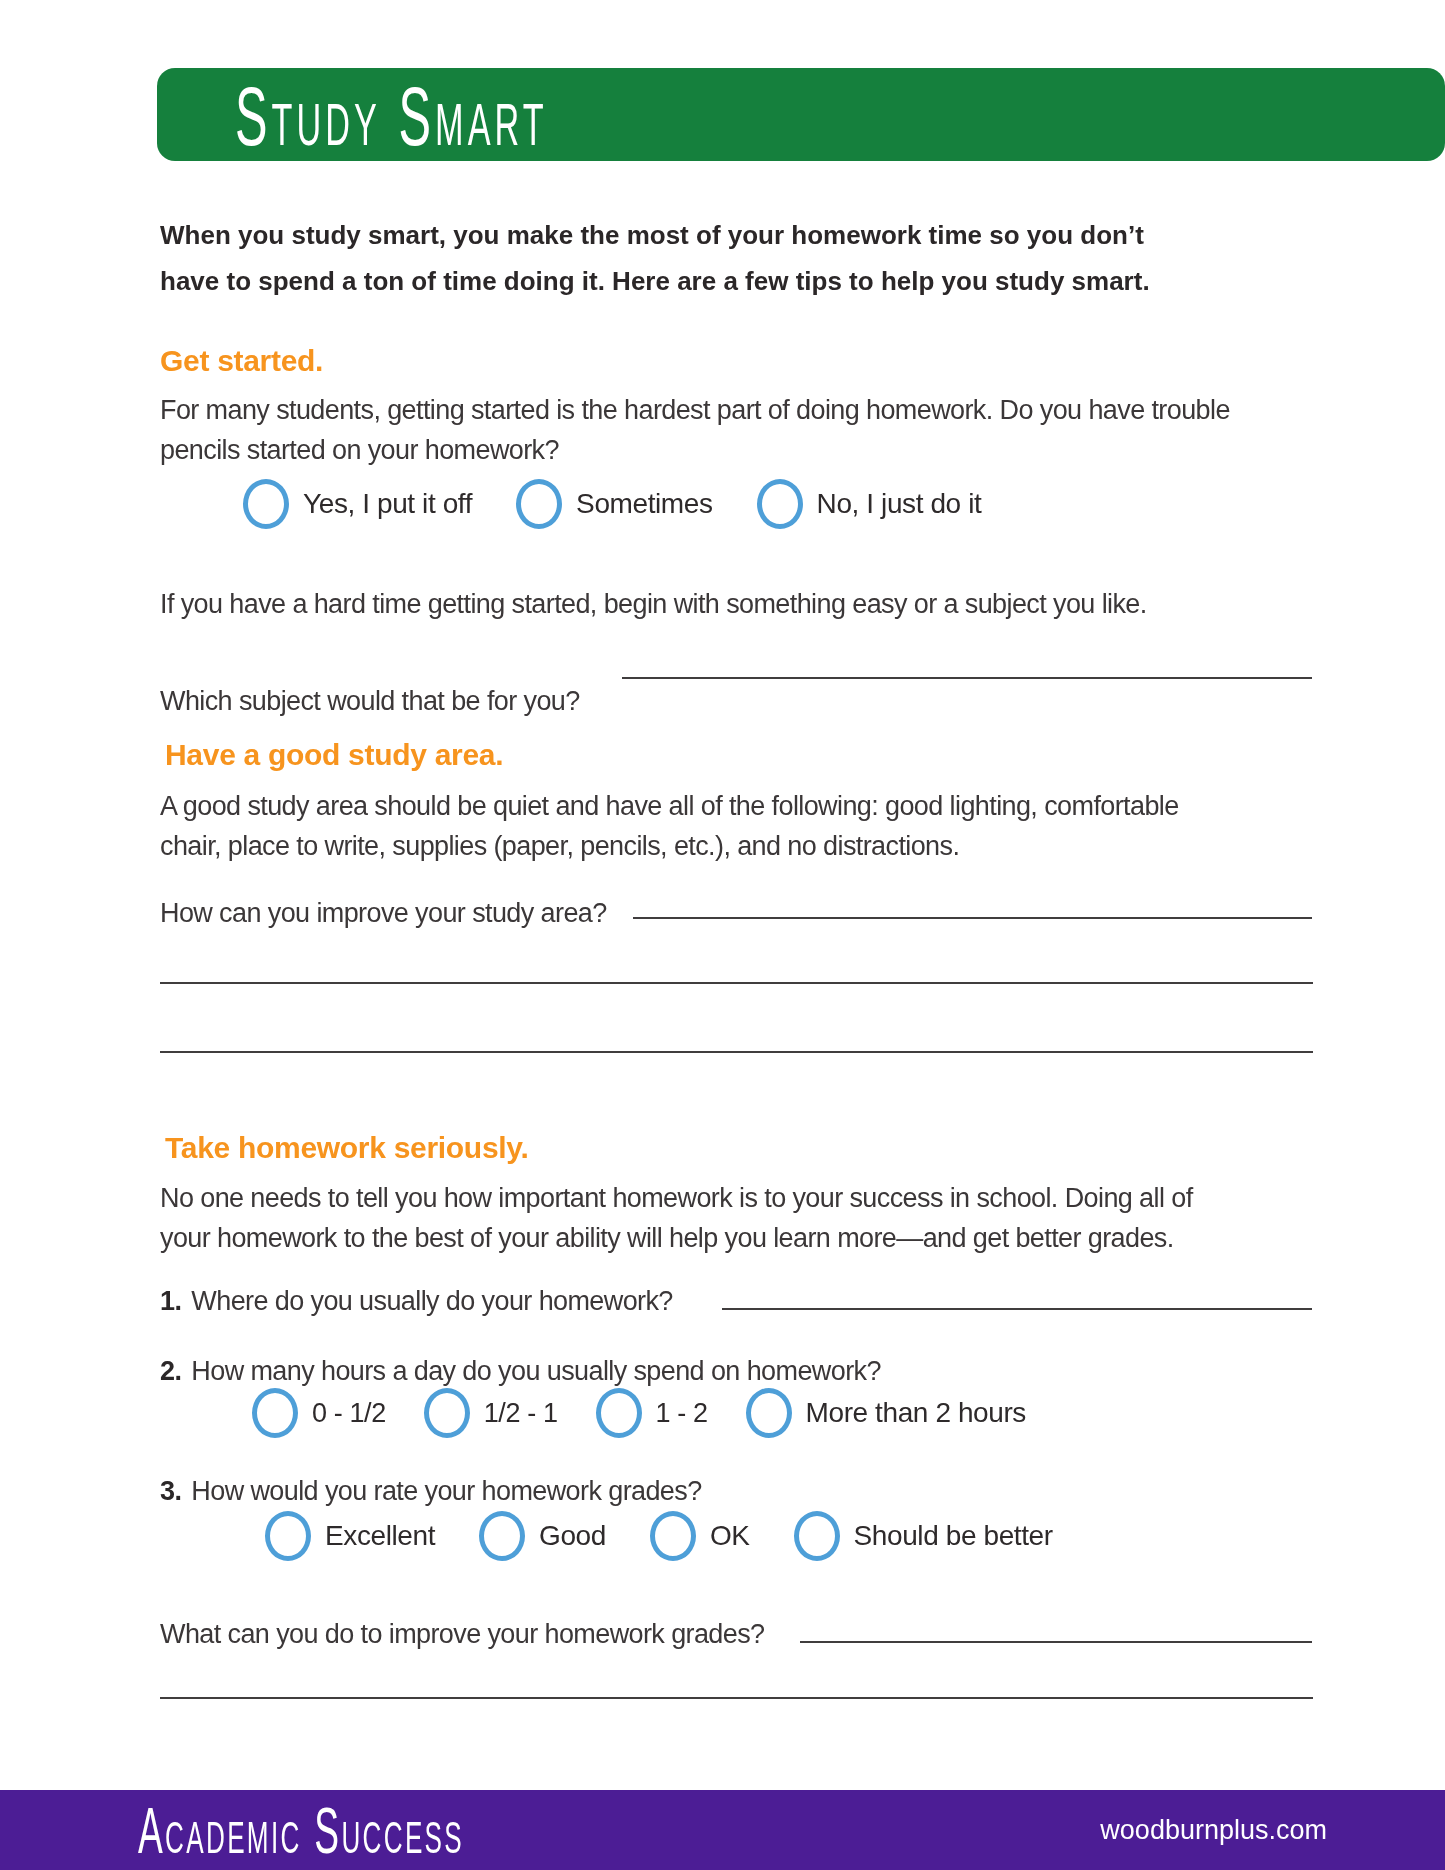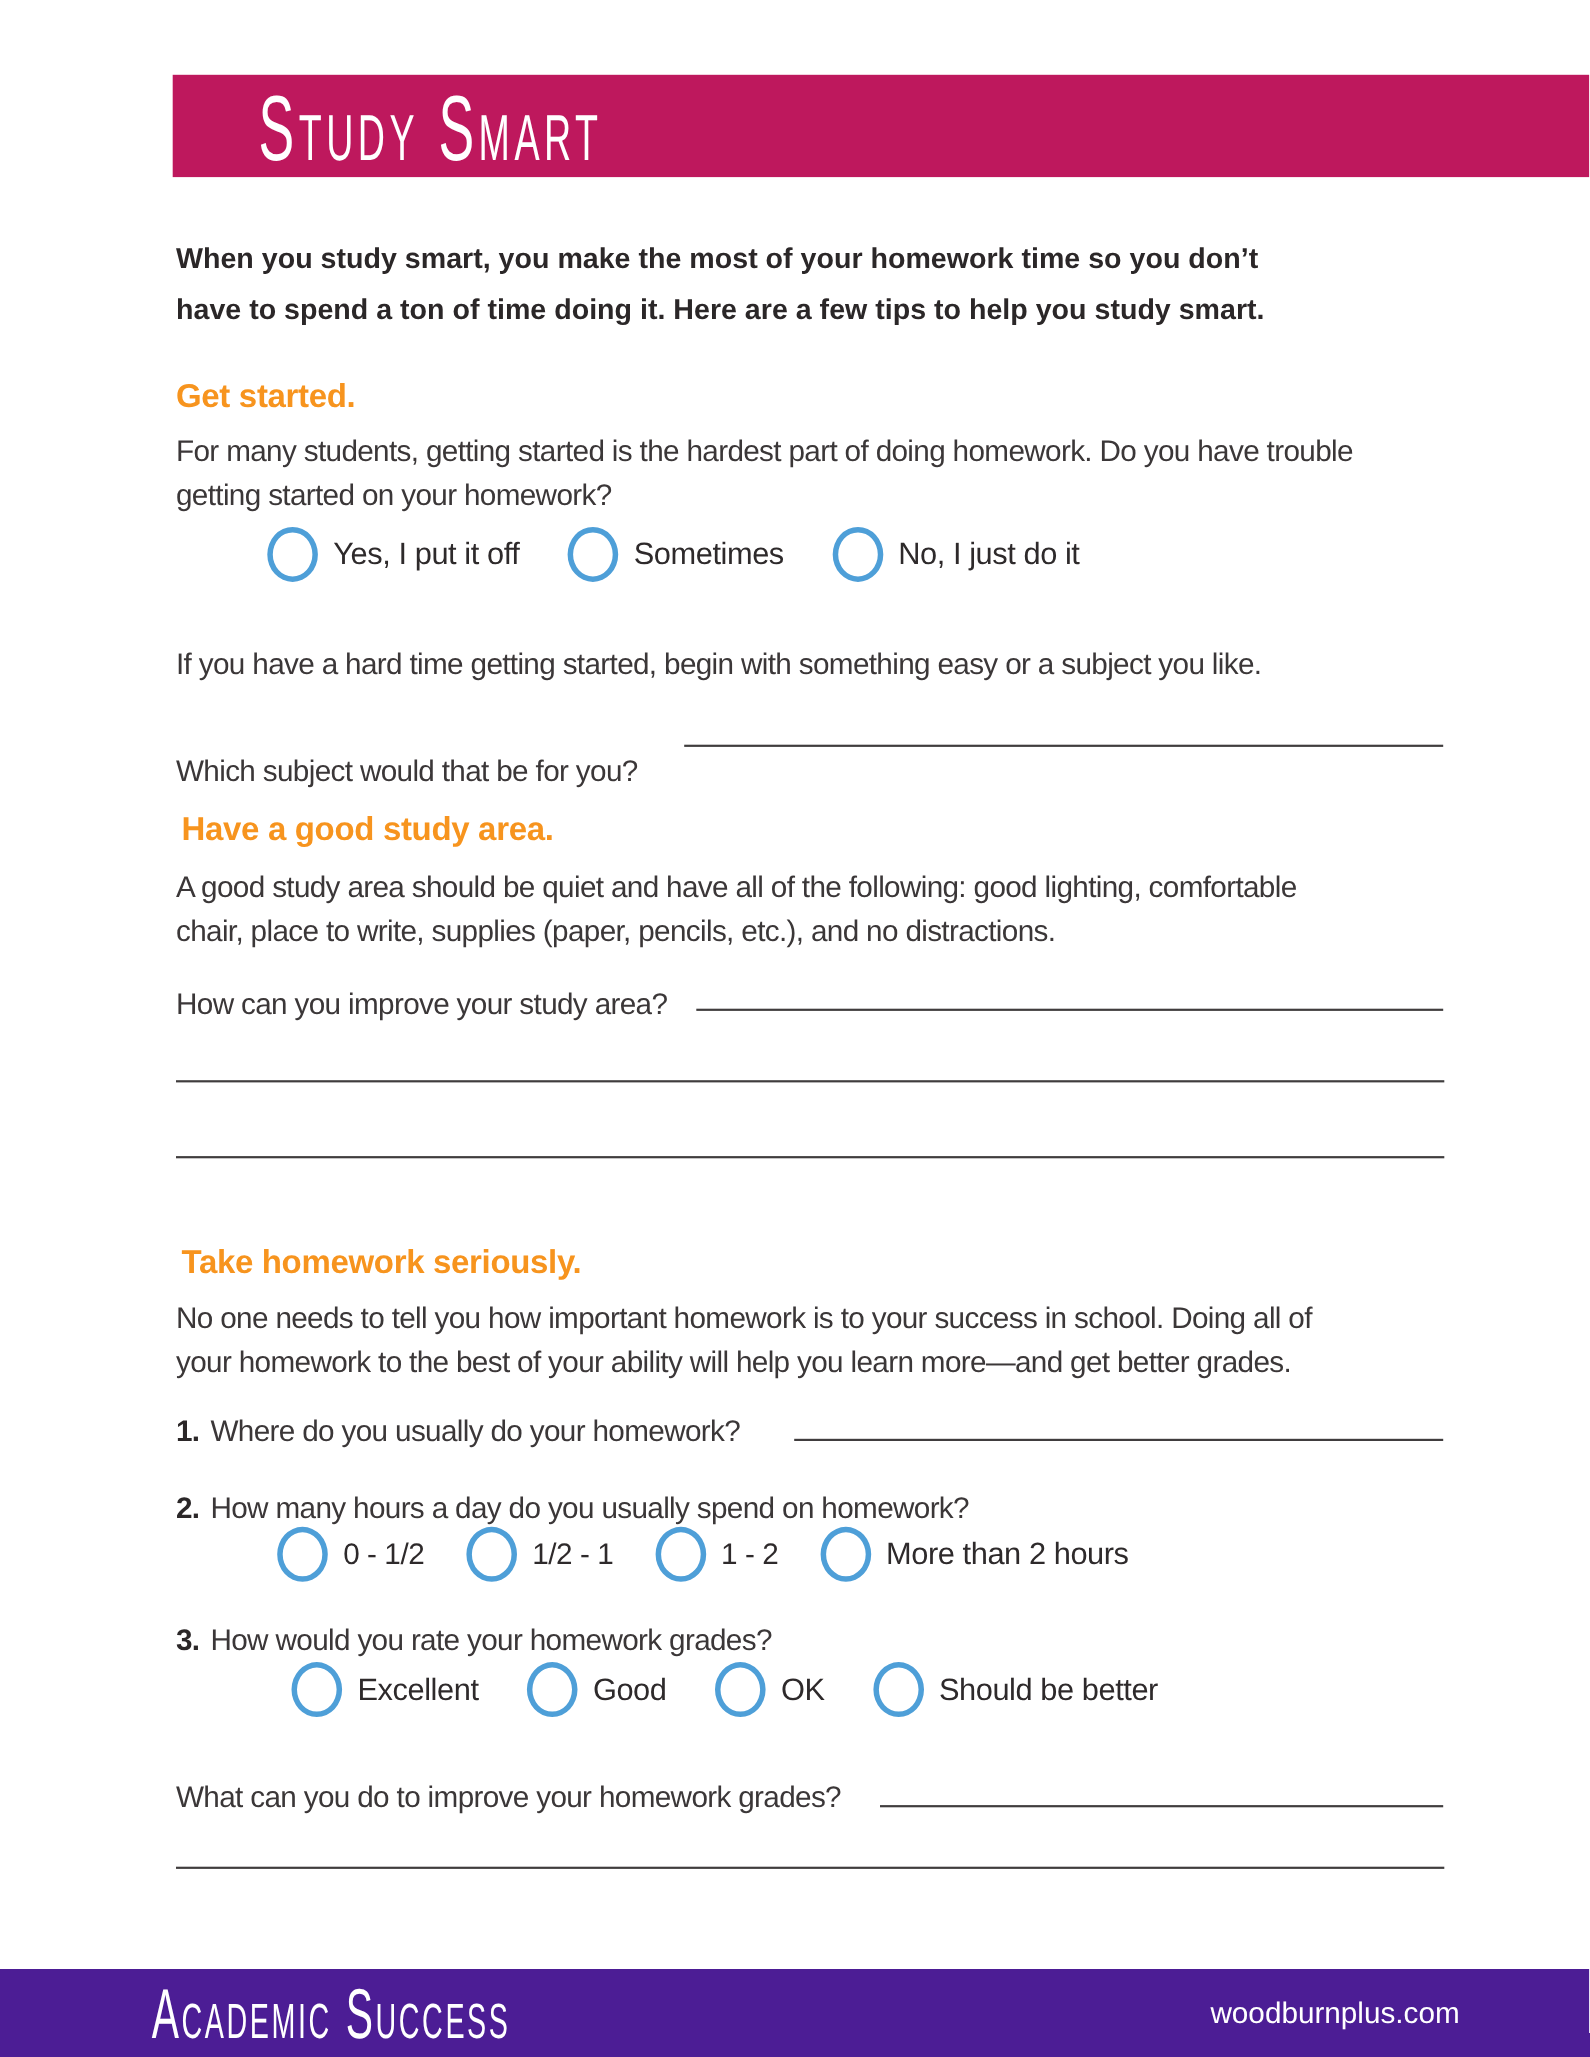--- a/index.html
+++ b/index.html
@@ -9,21 +9,22 @@
     width: 1445px;
     height: 1870px;
     background: #ffffff;
     overflow: hidden;
     font-family: "Liberation Sans", sans-serif;
     color: #3b3738;
   }
   .banner {
     position: absolute;
     left: 157px; top: 68px; right: 0; height: 93px;
-    background: #be185d;
+    background: #15803d;
+    border-radius: 18px;
   }
   .banner-title {
     position: absolute;
     left: 78px; top: 0;
     height: 93px; line-height: 96px;
     color: #ffffff;
     font-size: 84px;
     font-variant: small-caps;
     letter-spacing: 7px;
     transform: scaleX(0.58);
@@ -118,21 +119,21 @@
   </div>
 
   <div class="para-bold" style="left:160px; top:212px;">
     <div>When you study smart, you make the most of your homework time so you don’t</div>
     <div>have to spend a ton of time doing it. Here are a few tips to help you study smart.</div>
   </div>
 
   <div class="h-orange" style="left:160px; top:344px;">Get started.</div>
   <div class="para" style="left:160px; top:390px;">
     <div>For many students, getting started is the hardest part of doing homework. Do you have trouble</div>
-    <div>getting started on your homework?</div>
+    <div>pencils started on your homework?</div>
   </div>
 
   <div class="radio-row" style="left:243px; top:479px; gap:44px;">
     <div class="option">
       <span class="radio-circle"></span>
       <span class="option-label">Yes, I put it off</span>
     </div>
     <div class="option">
       <span class="radio-circle"></span>
       <span class="option-label">Sometimes</span>

